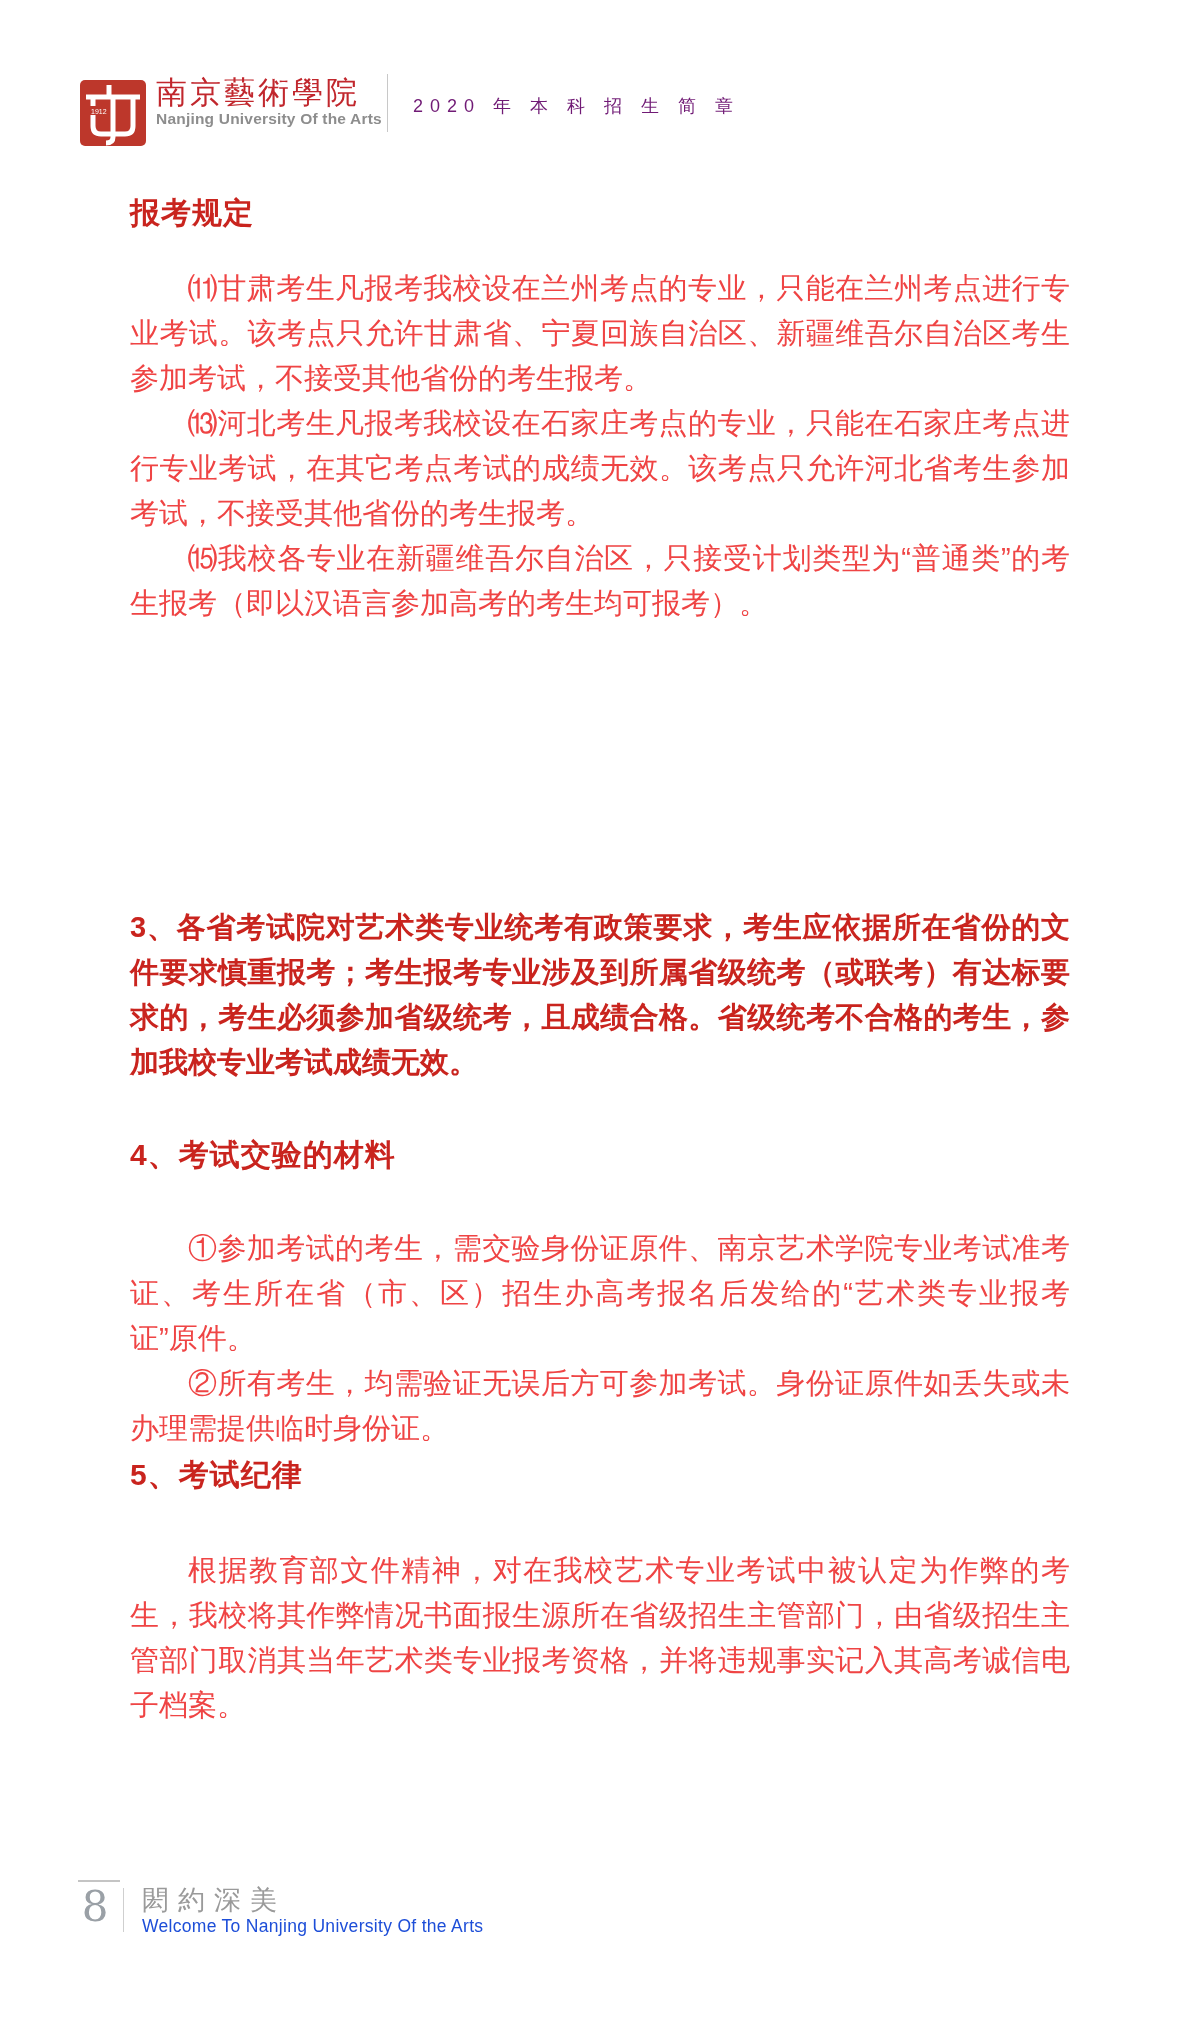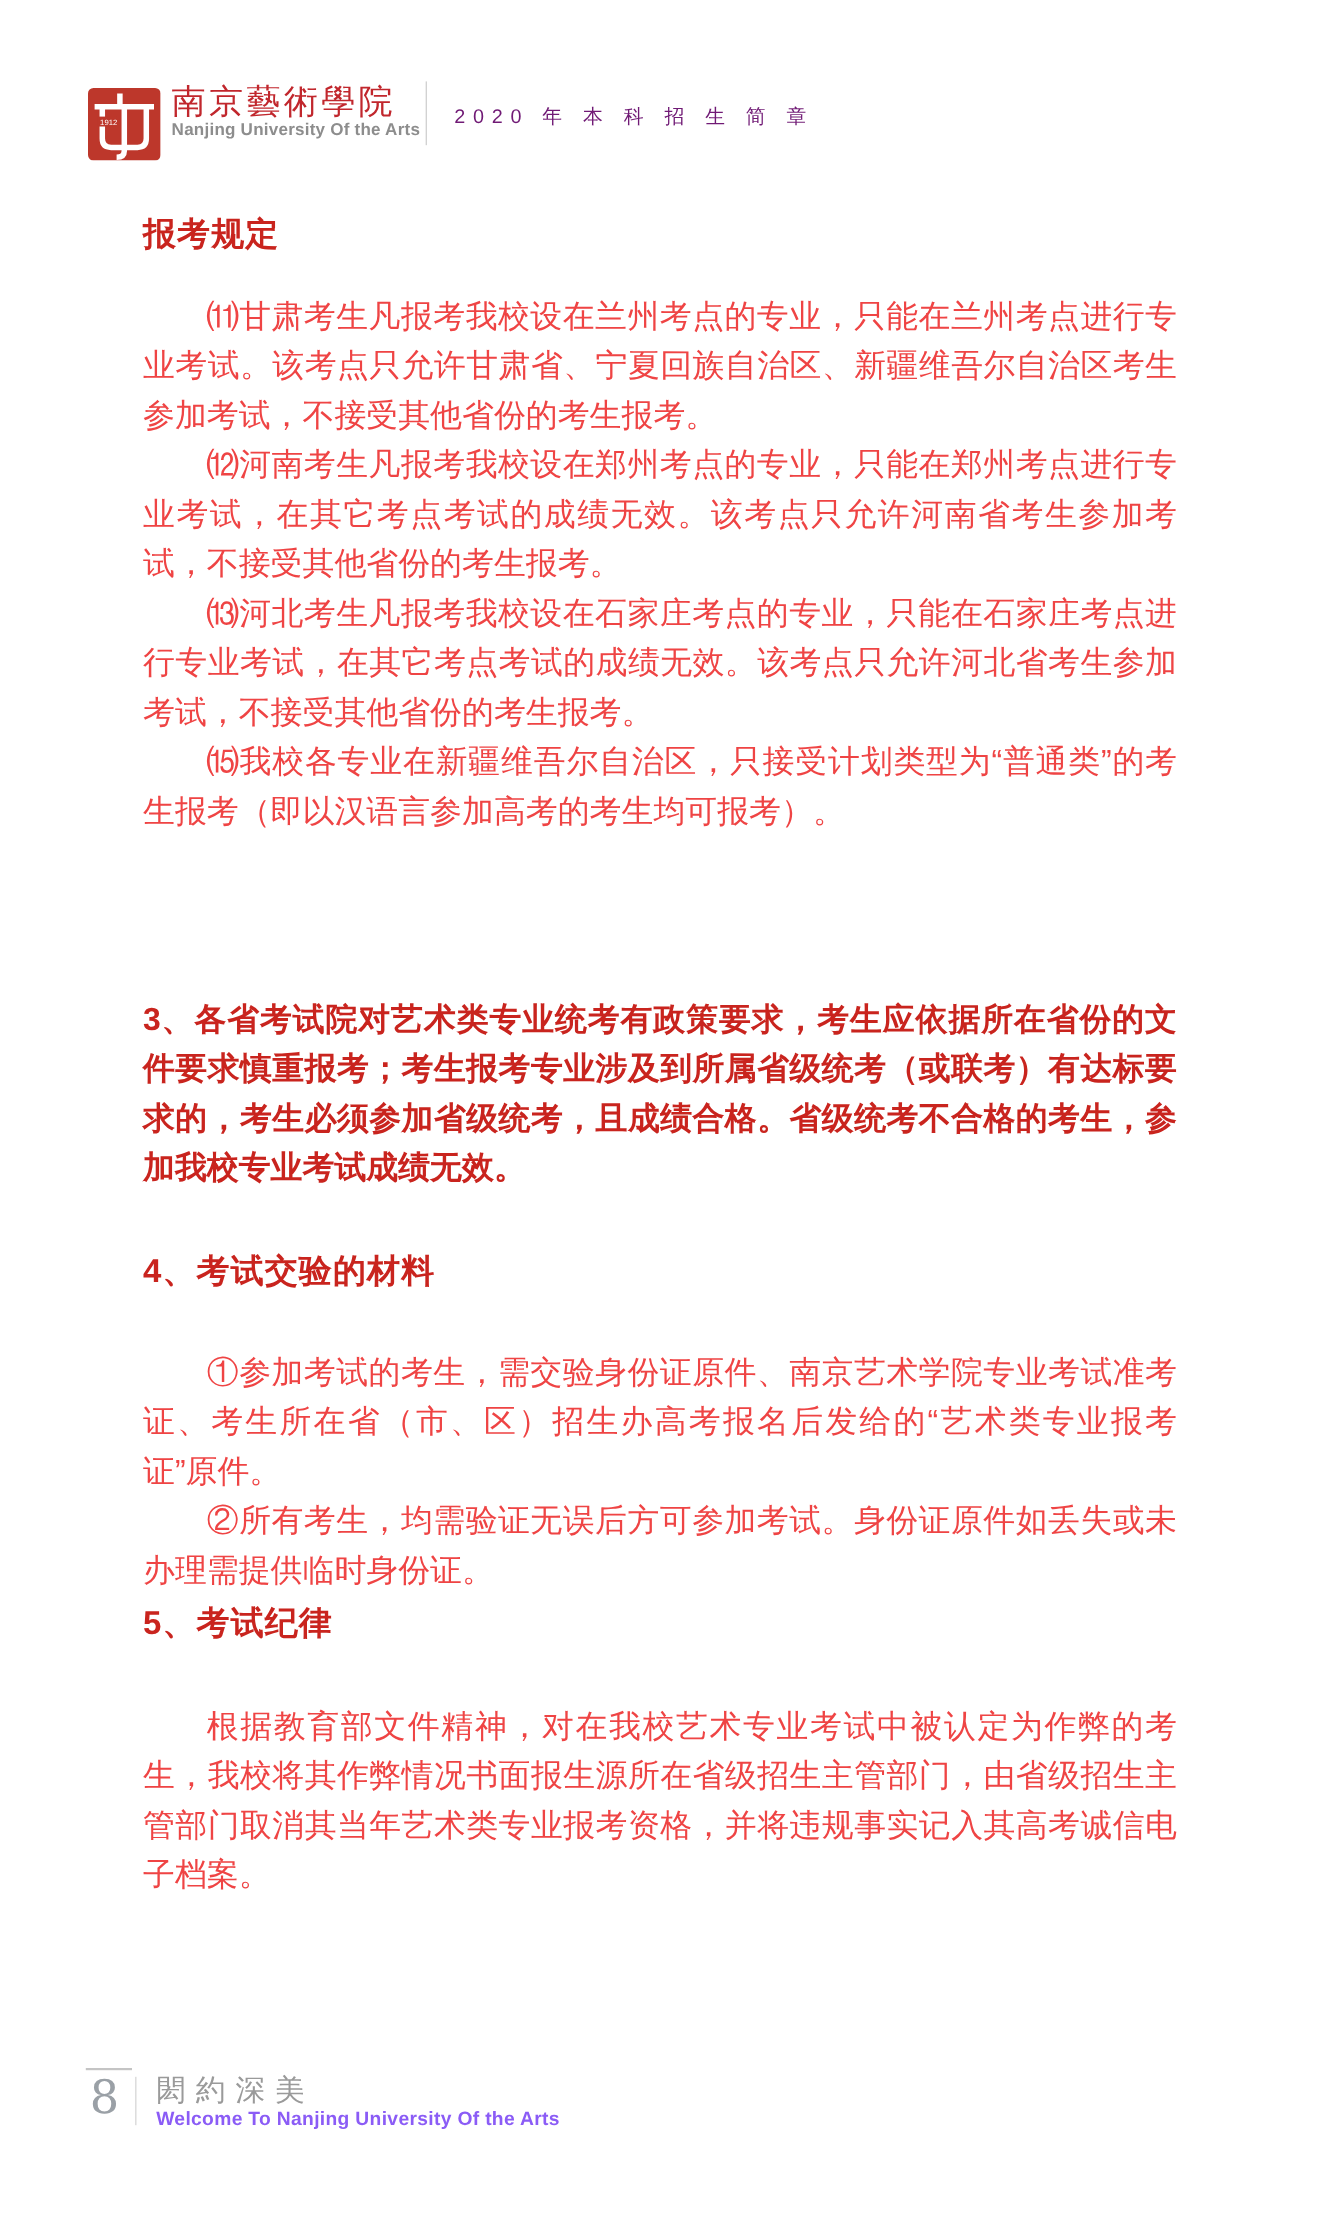--- a/index.html
+++ b/index.html
@@ -58,21 +58,21 @@
     font-size:42px;color:#9aa0a6;text-align:center;
   }
   .footer-divider{position:absolute;left:123px;top:1888px;width:1px;height:44px;background:#cfcfcf;}
   .motto{
     position:absolute;left:142px;top:1882px;
     font-family:"Liberation Serif",serif;
     font-size:27px;color:#9a9a9a;letter-spacing:9px;
   }
   .welcome{
     position:absolute;left:142px;top:1916px;
-    font-size:17.5px;font-weight:bold;color:#8b5cf6;letter-spacing:0.3px;
+    font-size:17.5px;font-weight:normal;color:#1d4ed8;letter-spacing:0.3px;
   }
 </style>
 </head>
 <body>
 
 <div class="page">
 
   <div>
     <svg class="logo-icon" viewBox="0 0 66 66" xmlns="http://www.w3.org/2000/svg">
       <rect x="0" y="0" width="66" height="66" rx="5" fill="#bd372b"></rect>
@@ -87,21 +87,20 @@
     <div class="logo-en">Nanjing University Of the Arts</div>
     <div class="header-divider"></div>
     <div class="page-title">2020 年 本 科 招 生 简 章</div>
   </div>
 
   <div>
     <div class="doc-title">报考规定</div>
 
     <div class="textblock rules">
       <p>⑾甘肃考生凡报考我校设在兰州考点的专业，只能在兰州考点进行专业考试。该考点只允许甘肃省、宁夏回族自治区、新疆维吾尔自治区考生参加考试，不接受其他省份的考生报考。</p>
-      <p>⑿河南考生凡报考我校设在郑州考点的专业，只能在郑州考点进行专业考试，在其它考点考试的成绩无效。该考点只允许河南省考生参加考试，不接受其他省份的考生报考。</p>
       <p>⒀河北考生凡报考我校设在石家庄考点的专业，只能在石家庄考点进行专业考试，在其它考点考试的成绩无效。该考点只允许河北省考生参加考试，不接受其他省份的考生报考。</p>
       <p>⒂我校各专业在新疆维吾尔自治区，只接受计划类型为“普通类”的考生报考（即以汉语言参加高考的考生均可报考）。</p>
     </div>
 
     <div class="textblock notice">
       <p>3、各省考试院对艺术类专业统考有政策要求，考生应依据所在省份的文件要求慎重报考；考生报考专业涉及到所属省级统考（或联考）有达标要求的，考生必须参加省级统考，且成绩合格。省级统考不合格的考生，参加我校专业考试成绩无效。</p>
     </div>
 
     <div class="sec-heading sec4-title">4、考试交验的材料</div>
     <div class="textblock sec4-items">

